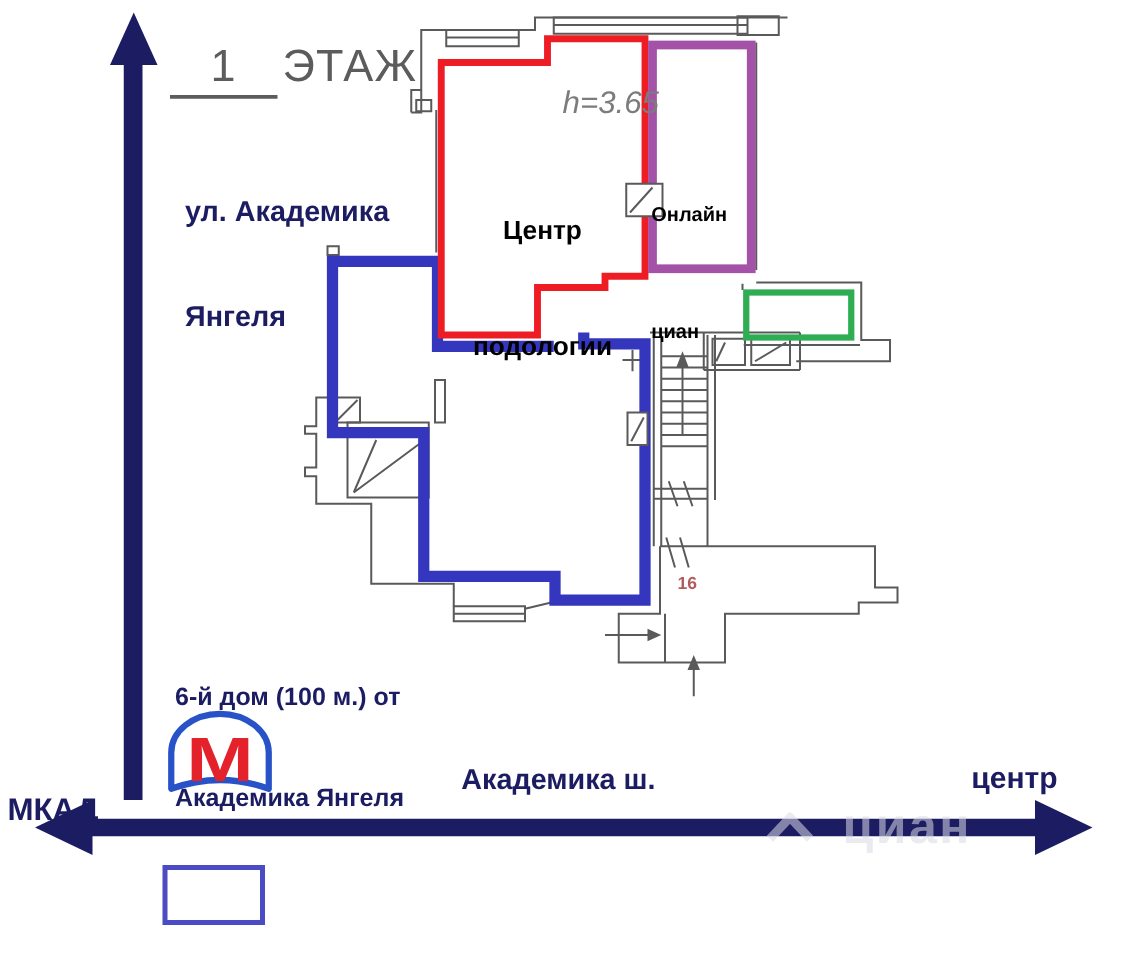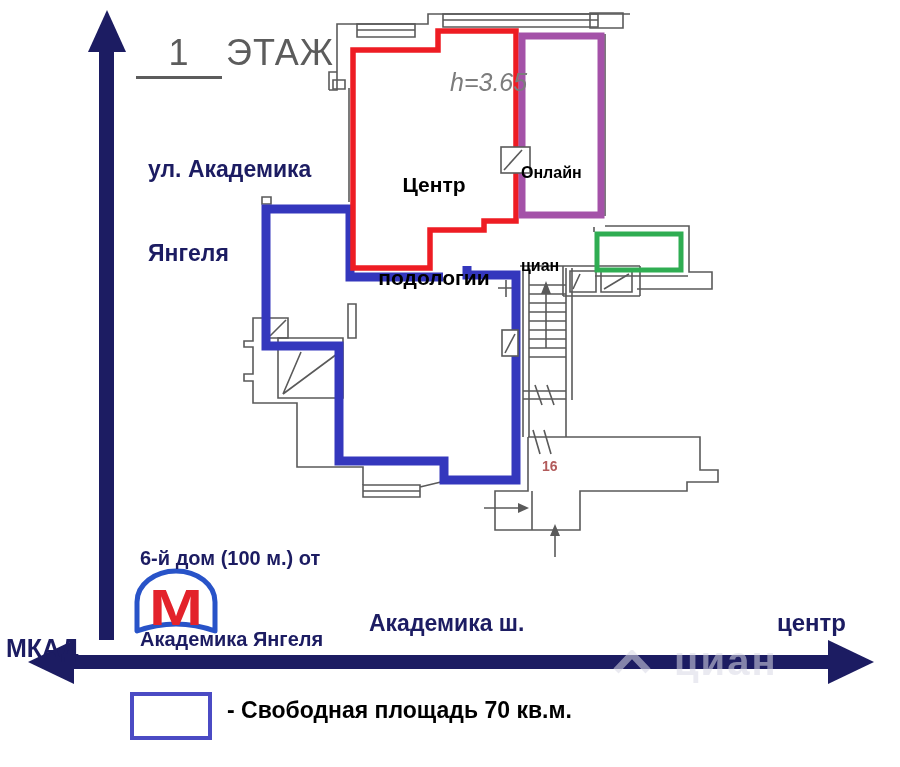--- a/index.html
+++ b/index.html
@@ -151,21 +151,20 @@
   <div class="lbl metro-note">
     <div>6-й дом (100 м.) от</div>
     <div>Академика Янгеля</div>
   </div>
 
   <div class="lbl road-left">МКАД</div>
   <div class="lbl road-center">Академика ш.</div>
   <div class="lbl road-right">центр</div>
 
   <div class="legend-box"></div>
-  <div class="lbl legend-label">- Свободная площадь 70 кв.м.</div>
 
   <div class="watermark">
     <svg width="40" height="24" viewBox="0 0 40 24">
       <polyline points="4,21 20,4 36,21" fill="none" stroke="currentColor" stroke-width="7"></polyline>
     </svg>
     <span>циан</span>
   </div>
 
 </div>
 

